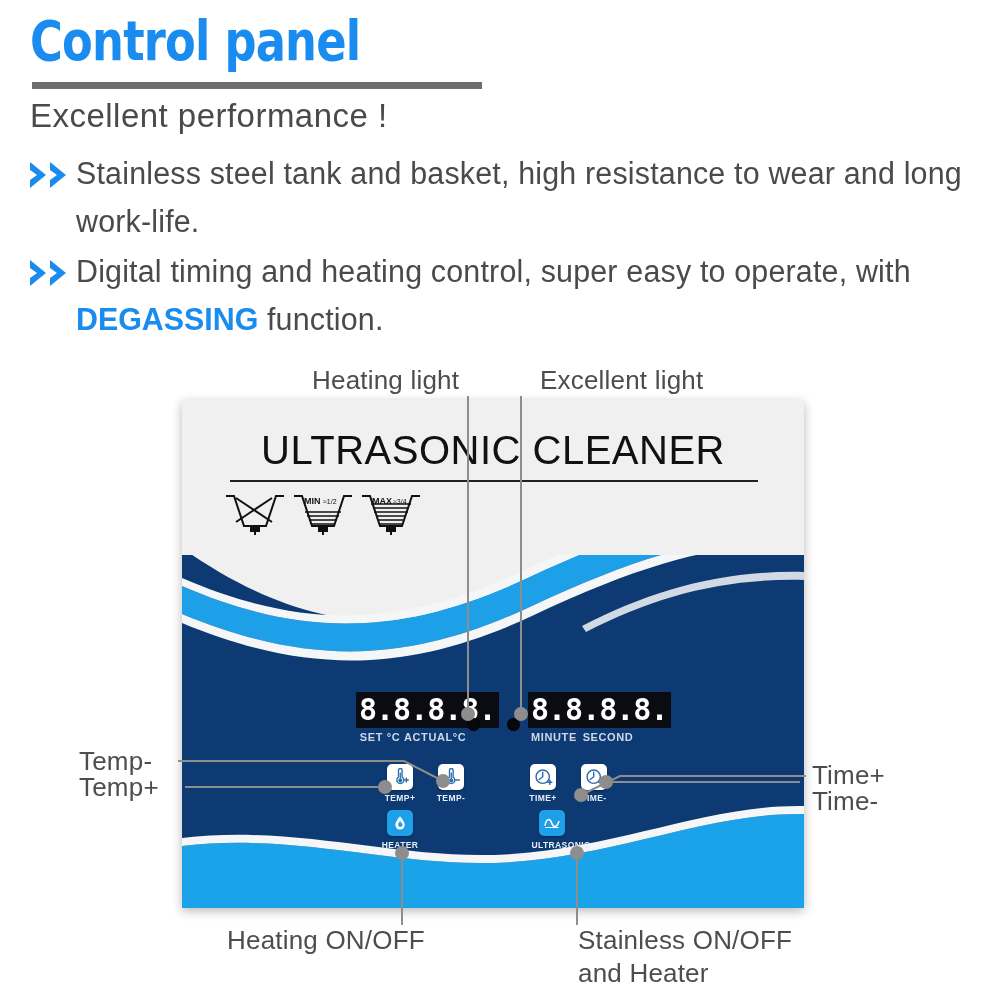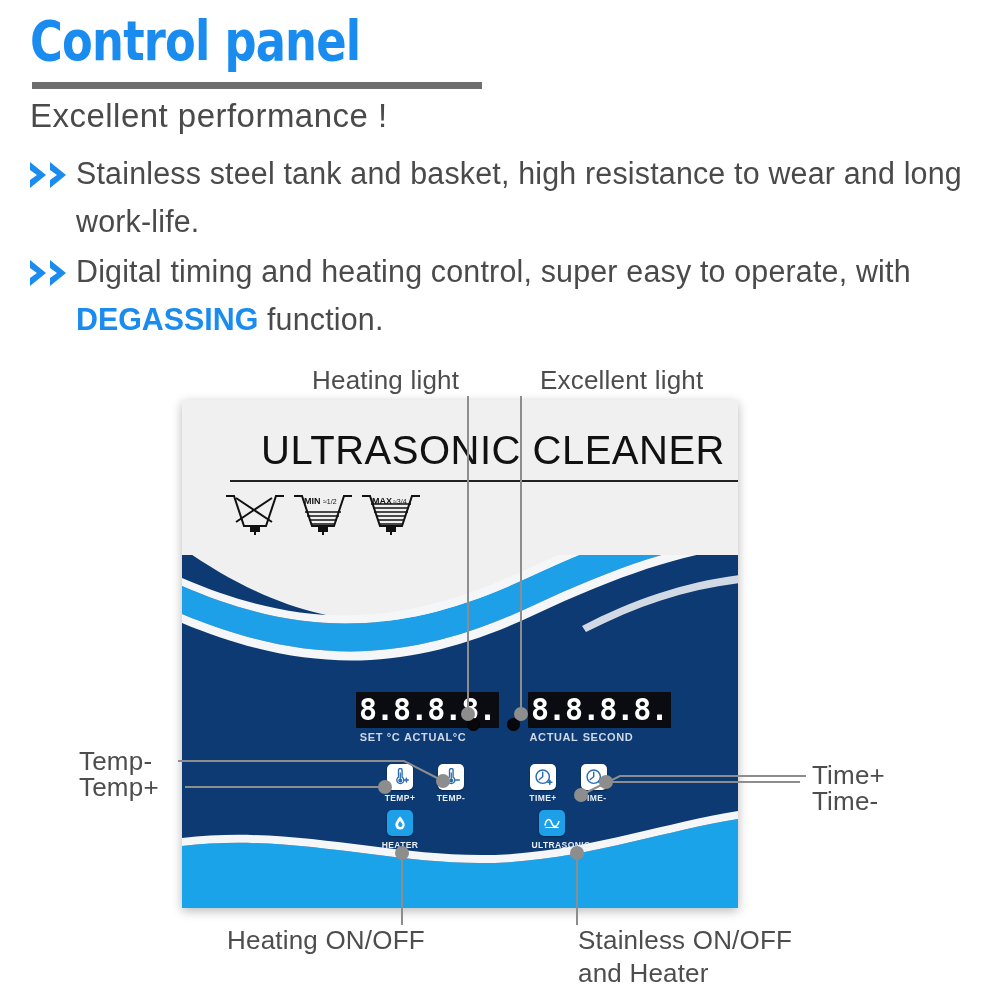--- a/index.html
+++ b/index.html
@@ -54,21 +54,21 @@
   }
   .bullet-text b{color:#1a8cf0;font-weight:bold;letter-spacing:0px;}
   #bullet1{top:150px;width:960px;}
   #bullet2{top:248px;width:900px;}
 
   
   #panel-wrap{
     position:absolute;left:182px;top:400px;width:622px;height:508px;
   }
   #panel{
-    position:absolute;left:0;top:0;width:556px;height:508px;
+    position:absolute;left:0;top:0;width:622px;height:508px;
     background:#701a75;
     box-shadow:0 3px 10px rgba(0,0,0,0.28);
     overflow:hidden;
   }
   #panel-top{
     position:absolute;left:0;top:0;width:622px;height:155px;background:#f0f0f0;
   }
   #product-title{
     position:absolute;left:0;right:0;top:28px;text-align:center;
     font-size:40px;letter-spacing:0.5px;color:#111;
@@ -223,21 +223,21 @@
         <span style="width:48px">SET °C</span>
         <span style="width:60px">ACTUAL°C</span>
       </div>
     </div>
 
     <div class="led-block" style="left:346px;top:292px;">
       <div class="led">
         <span class="seg-digit">8.8.8.8.</span>
       </div>
       <div class="led-caps">
-        <span style="width:52px">ACTUAL</span>
+        <span style="width:52px">MINUTE</span>
         <span style="width:56px">SECOND</span>
       </div>
     </div>
 
     <div class="lamp" style="left:285px;top:318px;"></div>
     <div class="lamp" style="left:325px;top:318px;"></div>
 
     <div class="btn" style="left:205px;top:364px;">
       <svg width="18" height="18" viewBox="0 0 24 24">
         <path d="M10 3a2.4 2.4 0 0 1 4.8 0v9.2a4.6 4.6 0 1 1-4.8 0z" fill="none" stroke="#2b6cb0" stroke-width="1.8"></path>

